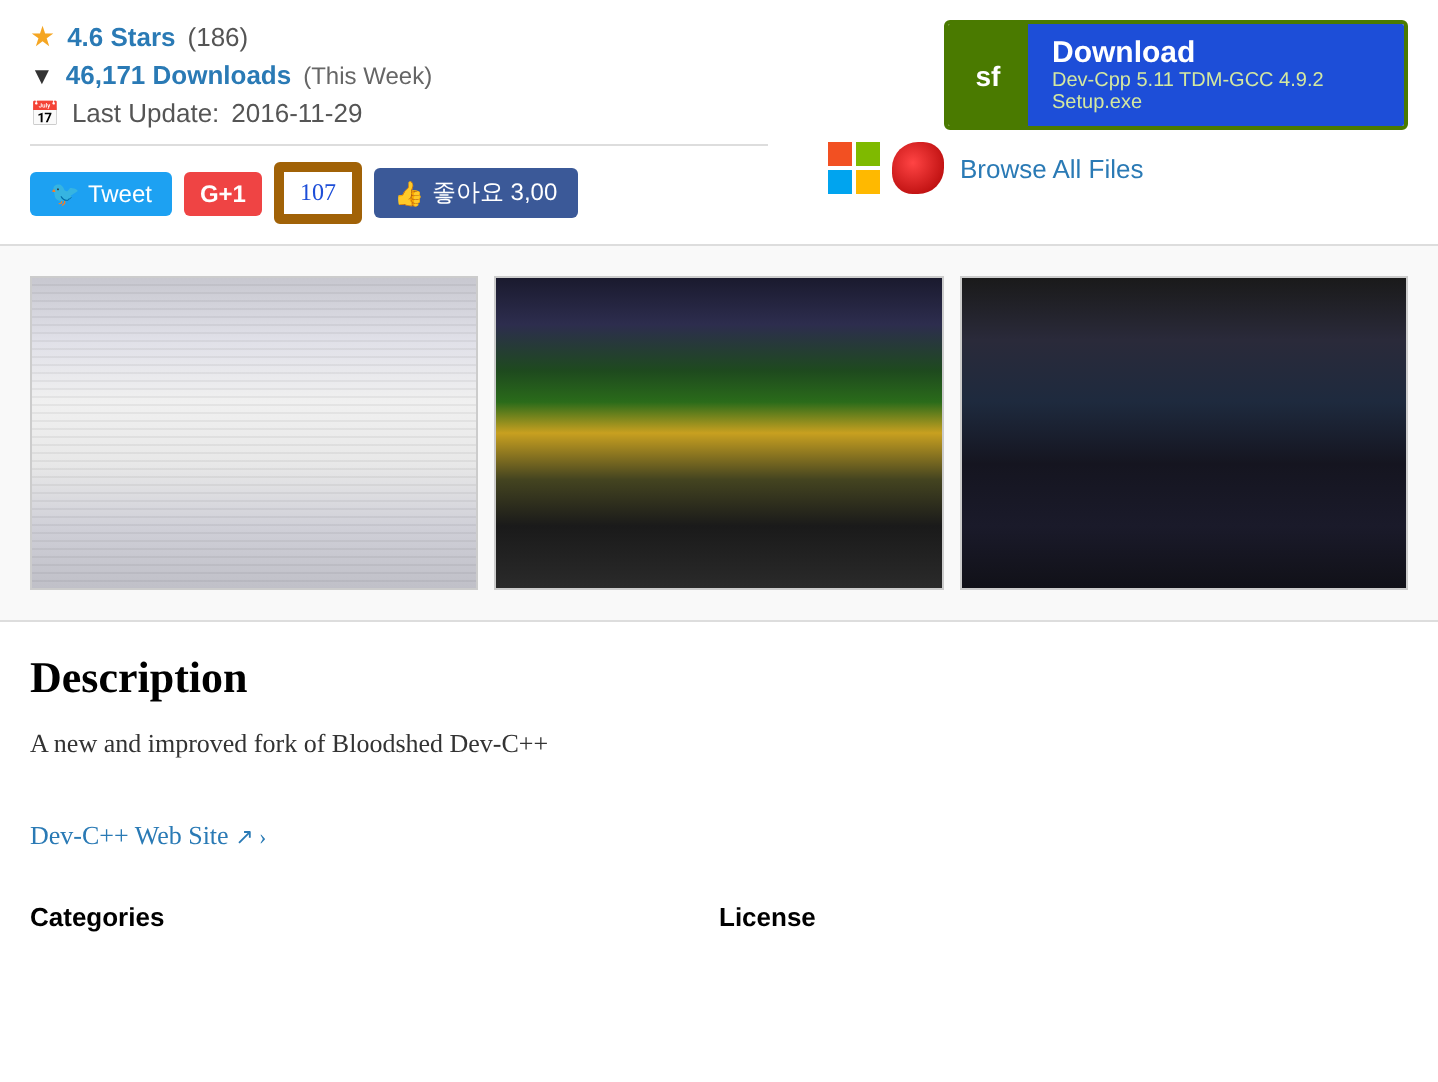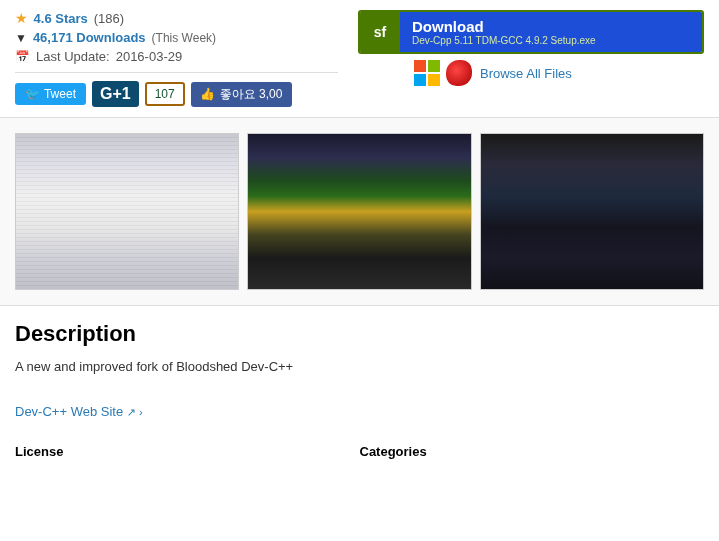--- a/index.html
+++ b/index.html
@@ -61,36 +61,37 @@
       border-radius: 3px;
       padding: 4px 10px;
       font-size: 12px;
       cursor: pointer;
       display: flex;
       align-items: center;
       gap: 4px;
     }
 
     .gplus-btn {
-      background: #0c4a6e;
+      background: #ef4444;
       color: #fff;
       border: none;
       border-radius: 3px;
       padding: 4px 8px;
-      font-size: 16px;
+      font-size: 12px;
       cursor: pointer;
       font-weight: bold;
     }
 
     .gplus-count {
-      border: 2px solid #a16207;
+      border: 5px solid #a16207;
       border-radius: 3px;
       padding: 3px 8px;
       font-size: 12px;
-      color: #14532d;
+      color: #1d4ed8;
+      font-family: Liberation Serif, serif;
     }
 
     .like-btn {
       background: #3b5998;
       color: #fff;
       border: none;
       border-radius: 3px;
       padding: 4px 10px;
       font-size: 12px;
       cursor: pointer;
@@ -107,21 +108,21 @@
       gap: 6px;
       min-width: 300px;
     }
 
     .download-btn-container {
       display: flex;
       align-items: stretch;
       border: 2px solid #4a7a00;
       border-radius: 3px;
       overflow: hidden;
-      width: 346px;
+      width: 232px;
     }
 
     .sf-badge {
       background: #4a7a00;
       color: #fff;
       padding: 8px 10px;
       font-size: 14px;
       font-weight: bold;
       display: flex;
       align-items: center;
@@ -187,20 +188,21 @@
     .screenshot-item canvas,
     .screenshot-item .screenshot-placeholder {
       width: 100%;
       height: 155px;
       display: block;
     }
 
     
     .description-section {
       padding: 15px;
+      font-family: Liberation Serif, serif;
     }
 
     .desc-title {
       font-size: 22px;
       font-weight: bold;
       margin-bottom: 12px;
       color: #000;
     }
 
     .desc-text {
@@ -293,21 +295,21 @@
       <div class="stat-item">
         <span class="arrow-icon">▼</span>
         <a href="#" class="stat-link">
           <span>46,171 Downloads</span>
         </a>
         <span class="week-label">(This Week)</span>
       </div>
       <div class="stat-item">
         <span class="calendar-icon">📅</span>
         <span class="stat-label">Last Update:</span>
-        <span class="stat-label">2016-03-29</span>
+        <span class="stat-label">2016-11-29</span>
       </div>
       <hr class="divider">
       <div class="buttons-row">
         <button class="tweet-btn">
           <span>🐦</span>
           <span>Tweet</span>
         </button>
         <button class="gplus-btn">
           <span>G+1</span>
         </button>
@@ -363,18 +365,18 @@
   <div class="desc-title">Description</div>
   <div class="desc-text">A new and improved fork of Bloodshed Dev-C++</div>
   <a href="#" class="desc-link">
     <span>Dev-C++ Web Site</span>
     <span class="ext-icon">↗ ›</span>
   </a>
 </div>
 
 <div class="categories-section">
   <div class="cat-col">
+    <span class="cat-label">Categories</span>
+  </div>
+  <div class="cat-col">
     <span class="cat-label">License</span>
   </div>
-  <div class="cat-col">
-    <span class="cat-label">Categories</span>
-  </div>
 </div>
 
 </body></html>

